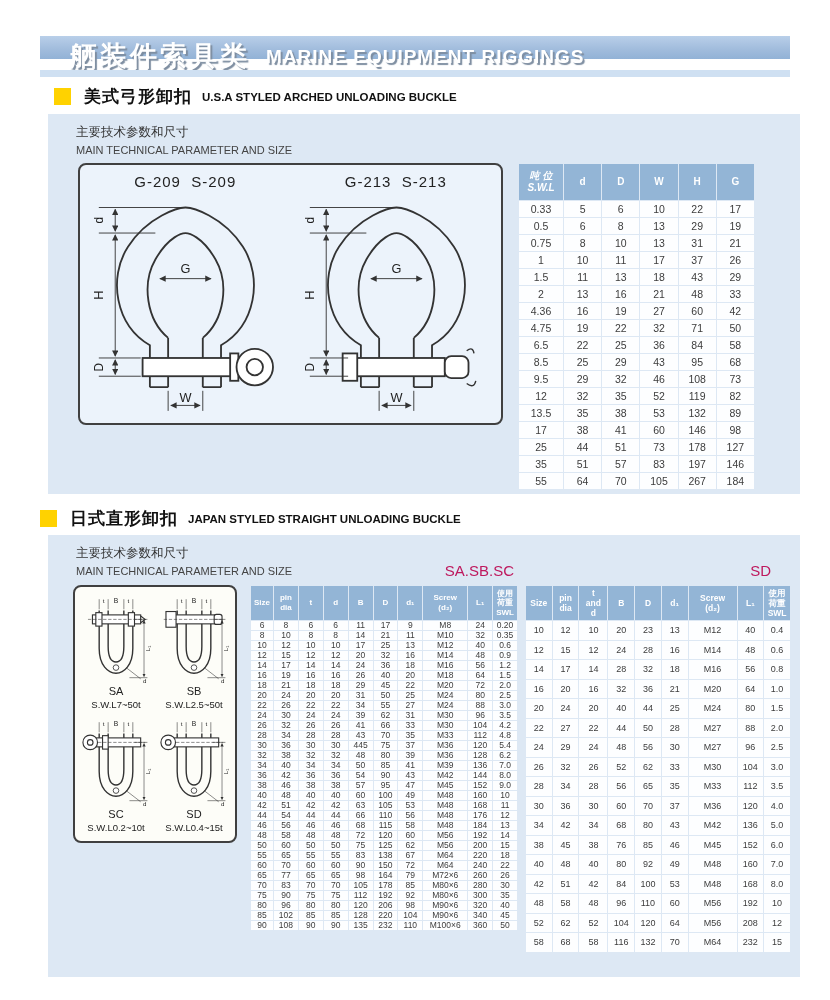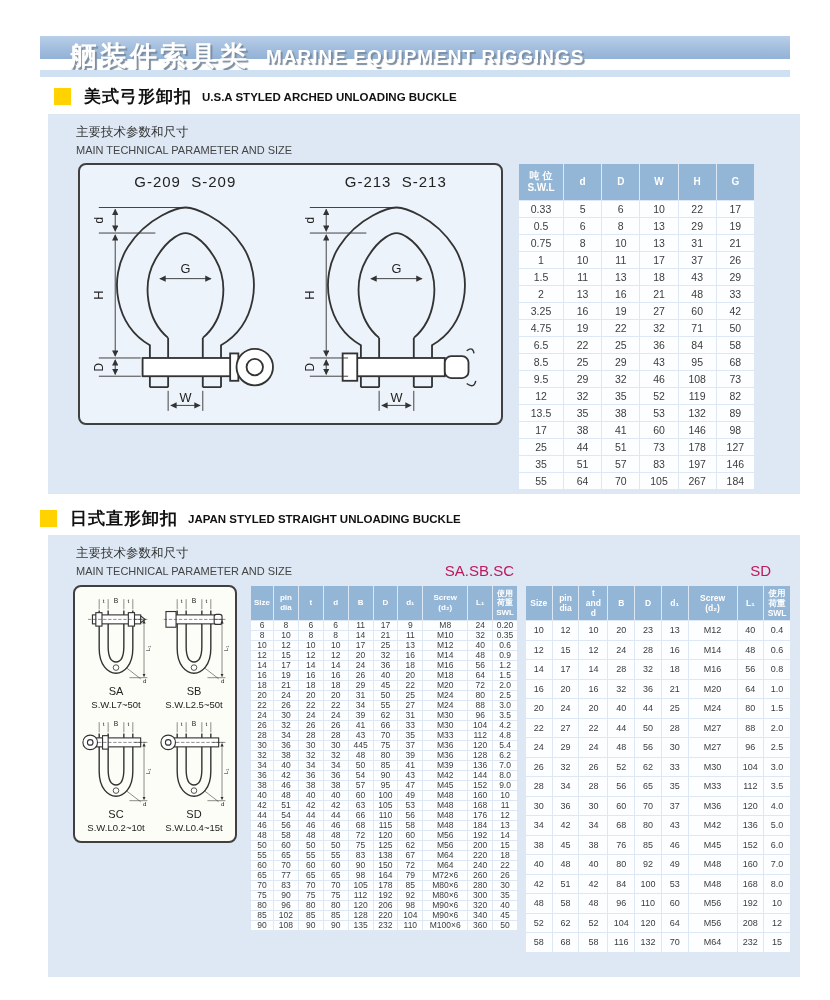--- a/index.html
+++ b/index.html
@@ -43,21 +43,21 @@
   .jswl { font-size:9.5px; color:#222; margin-top:2px; }
 
   
   table { border-collapse:separate; border-spacing:1px; table-layout:fixed; position:absolute; }
   th { background:#93b5d6; color:#fff; font-weight:bold; text-align:center; vertical-align:middle; padding:1px 0; }
   td { background:#fdfeff; color:#3c3c3c; text-align:center; vertical-align:middle; padding:0; }
 
   .tbl-us { left:470px; top:49px; width:237px; }
   .tbl-us th { height:36px; font-size:10px; line-height:1.25; }
   .tbl-us td { height:16px; font-size:10.5px; }
-  .tbl-us th:nth-child(1){ width:44px; }
+  .tbl-us th:nth-child(1){ width:44px;font-style:italic; }
 
   .tbl-j1 { left:202px; top:50px; width:268px; }
   .tbl-j1 th { height:34px; font-size:8px; line-height:1.2; }
   .tbl-j1 td { height:9px; font-size:8.5px; line-height:1; }
   .tbl-j1 th:nth-child(1){ width:22px; }
   .tbl-j1 th:nth-child(8){ width:44px; }
 
   .tbl-j2 { left:477px; top:50px; width:266px; }
   .tbl-j2 th { height:34px; font-size:8.5px; line-height:1.2; }
   .tbl-j2 td { height:18.5px; font-size:9px; }
@@ -224,21 +224,21 @@
           </tr>
           <tr>
             <td>2</td>
             <td>13</td>
             <td>16</td>
             <td>21</td>
             <td>48</td>
             <td>33</td>
           </tr>
           <tr>
-            <td>3.25</td>
+            <td>4.36</td>
             <td>16</td>
             <td>19</td>
             <td>27</td>
             <td>60</td>
             <td>42</td>
           </tr>
           <tr>
             <td>4.75</td>
             <td>19</td>
             <td>22</td>

